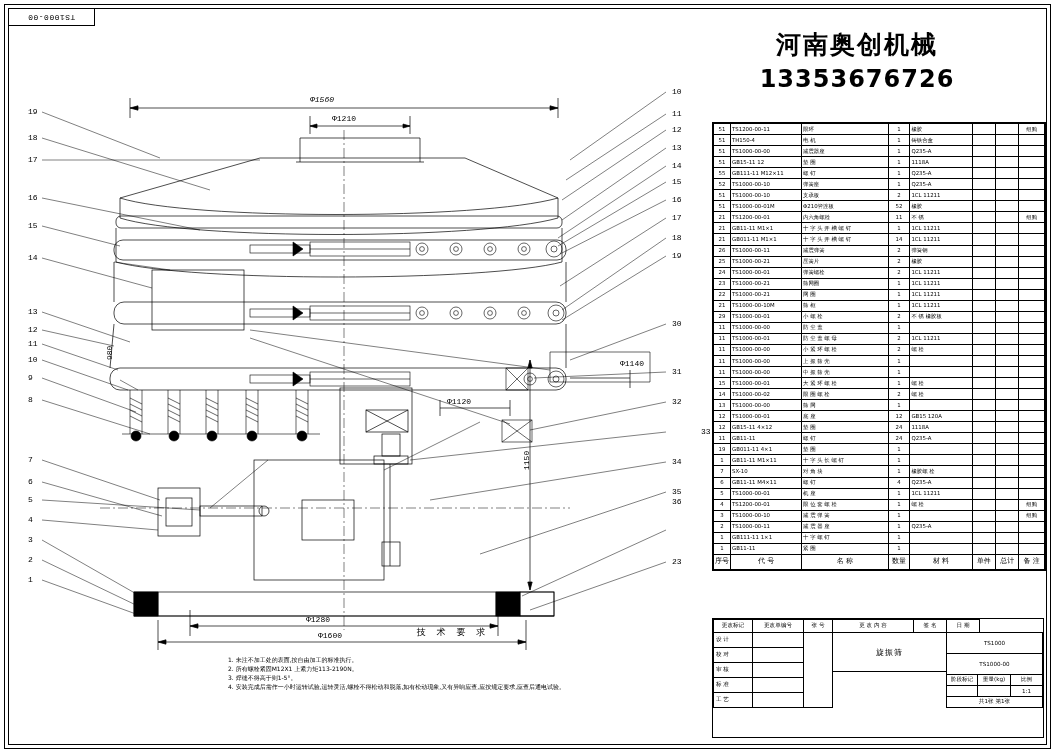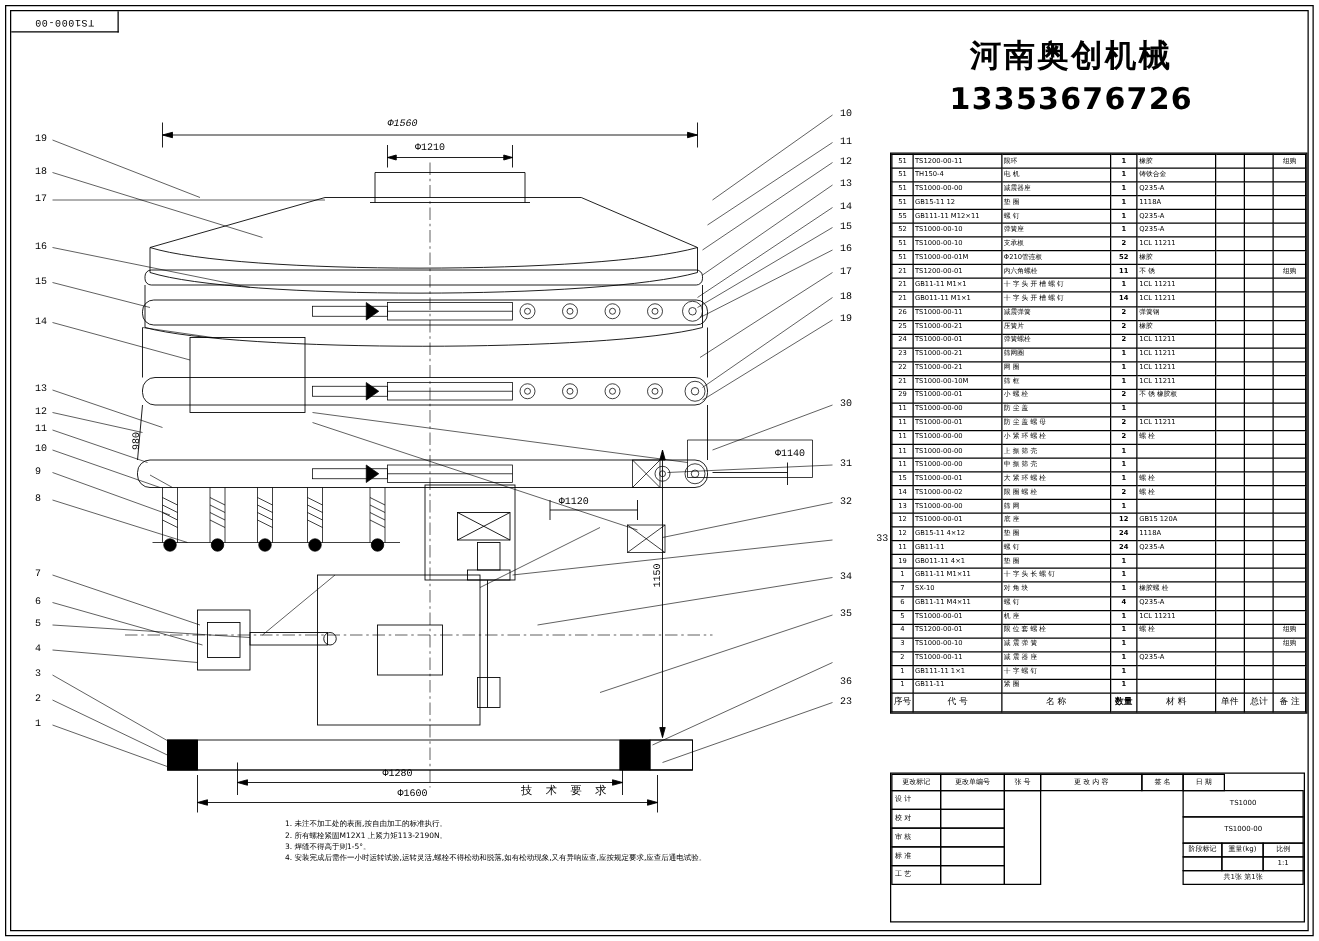--- a/index.html
+++ b/index.html
@@ -29,21 +29,21 @@
   .tech .t-title{font-size:9px;text-align:center;letter-spacing:4px;font-family:"DejaVu Sans",sans-serif;margin-bottom:16px;}
   .tech .t-line{font-size:6px;font-family:"DejaVu Sans",sans-serif;line-height:9px;white-space:nowrap;}
 
   
   .bom{position:absolute;left:712px;top:122px;width:332px;border:1px solid #000;border-collapse:collapse;}
   .bom table{border-collapse:collapse;width:332px;}
   .bom td{border:1px solid #000;font-size:5.4px;height:10.05px;padding:0 1px;font-family:"DejaVu Sans",sans-serif;line-height:9px;overflow:hidden;white-space:nowrap;}
   .c-no{width:14px;text-align:center;}
   .c-code{width:72px;}
   .c-name{width:92px;}
-  .c-qty{width:20px;text-align:center;font-weight:bold;}
+  .c-qty{width:20px;text-align:center;}
   .c-mat{width:66px;}
   .c-w1{width:22px;}
   .c-w2{width:22px;}
   .c-rem{width:24px;text-align:center;}
   .hdrrow td{font-size:7px;text-align:center;height:14px;}
 
   
   .titleblock{position:absolute;left:712px;top:618px;width:332px;height:120px;border:1px solid #000;box-sizing:border-box;}
   .tb-abs{position:absolute;box-sizing:border-box;font-size:5.6px;font-family:"DejaVu Sans",sans-serif;}
   .bdr{border:1px solid #000;}
@@ -355,21 +355,21 @@
     <div class="lbl" style="left:662px;top:166px;">16</div>
     <div class="lbl" style="left:662px;top:184px;">17</div>
     <div class="lbl" style="left:662px;top:204px;">18</div>
     <div class="lbl" style="left:662px;top:222px;">19</div>
     <div class="lbl" style="left:662px;top:290px;">30</div>
     <div class="lbl" style="left:662px;top:338px;">31</div>
     <div class="lbl" style="left:662px;top:368px;">32</div>
     <div class="lbl" style="left:691px;top:398px;">33</div>
     <div class="lbl" style="left:662px;top:428px;">34</div>
     <div class="lbl" style="left:662px;top:458px;">35</div>
-    <div class="lbl" style="left:662px;top:512px;">36</div>
+    <div class="lbl" style="left:662px;top:468px;">36</div>
     <div class="lbl" style="left:662px;top:528px;">23</div>
   </div>
 
   <div class="tech">
     <div class="t-title">技 术 要 求</div>
     <div class="t-line">1. 未注不加工处的表面,按自由加工的标准执行。</div>
     <div class="t-line">2. 所有螺栓紧固M12X1 上紧力矩113-2190N。</div>
     <div class="t-line">3. 焊缝不得高于则1-5°。</div>
     <div class="t-line">4. 安装完成后需作一小时运转试验,运转灵活,螺栓不得松动和脱落,如有松动现象,又有异响应查,应按规定要求,应查后通电试验。</div>
   </div>
@@ -795,20 +795,21 @@
     <div class="tb-abs bdr lft" style="left:0;top:43px;width:40px;height:16px;">审 核</div>
     <div class="tb-abs bdr lft" style="left:0;top:58px;width:40px;height:16px;">标 准</div>
     <div class="tb-abs bdr lft" style="left:0;top:73px;width:40px;height:16px;">工 艺</div>
     <div class="tb-abs bdr" style="left:39px;top:13px;width:52px;height:16px;"></div>
     <div class="tb-abs bdr" style="left:39px;top:28px;width:52px;height:16px;"></div>
     <div class="tb-abs bdr" style="left:39px;top:43px;width:52px;height:16px;"></div>
     <div class="tb-abs bdr" style="left:39px;top:58px;width:52px;height:16px;"></div>
     <div class="tb-abs bdr" style="left:39px;top:73px;width:52px;height:16px;"></div>
     <div class="tb-abs bdr" style="left:90px;top:13px;width:30px;height:76px;"></div>
 
+    <div class="tb-abs bdr ctr mid" style="left:119px;top:13px;width:115px;height:40px;">旋振筛</div>
 
     <div class="tb-abs bdr ctr" style="left:233px;top:13px;width:97px;height:22px;">TS1000</div>
     <div class="tb-abs bdr ctr" style="left:233px;top:34px;width:97px;height:22px;">TS1000-00</div>
     <div class="tb-abs bdr ctr" style="left:233px;top:55px;width:32px;height:12px;">阶段标记</div>
     <div class="tb-abs bdr ctr" style="left:264px;top:55px;width:34px;height:12px;">重量(kg)</div>
     <div class="tb-abs bdr ctr" style="left:297px;top:55px;width:33px;height:12px;">比例</div>
     <div class="tb-abs bdr ctr" style="left:233px;top:66px;width:32px;height:12px;"></div>
     <div class="tb-abs bdr ctr" style="left:264px;top:66px;width:34px;height:12px;"></div>
     <div class="tb-abs bdr ctr" style="left:297px;top:66px;width:33px;height:12px;">1:1</div>
     <div class="tb-abs bdr ctr" style="left:233px;top:77px;width:97px;height:12px;">共1张 第1张</div>

